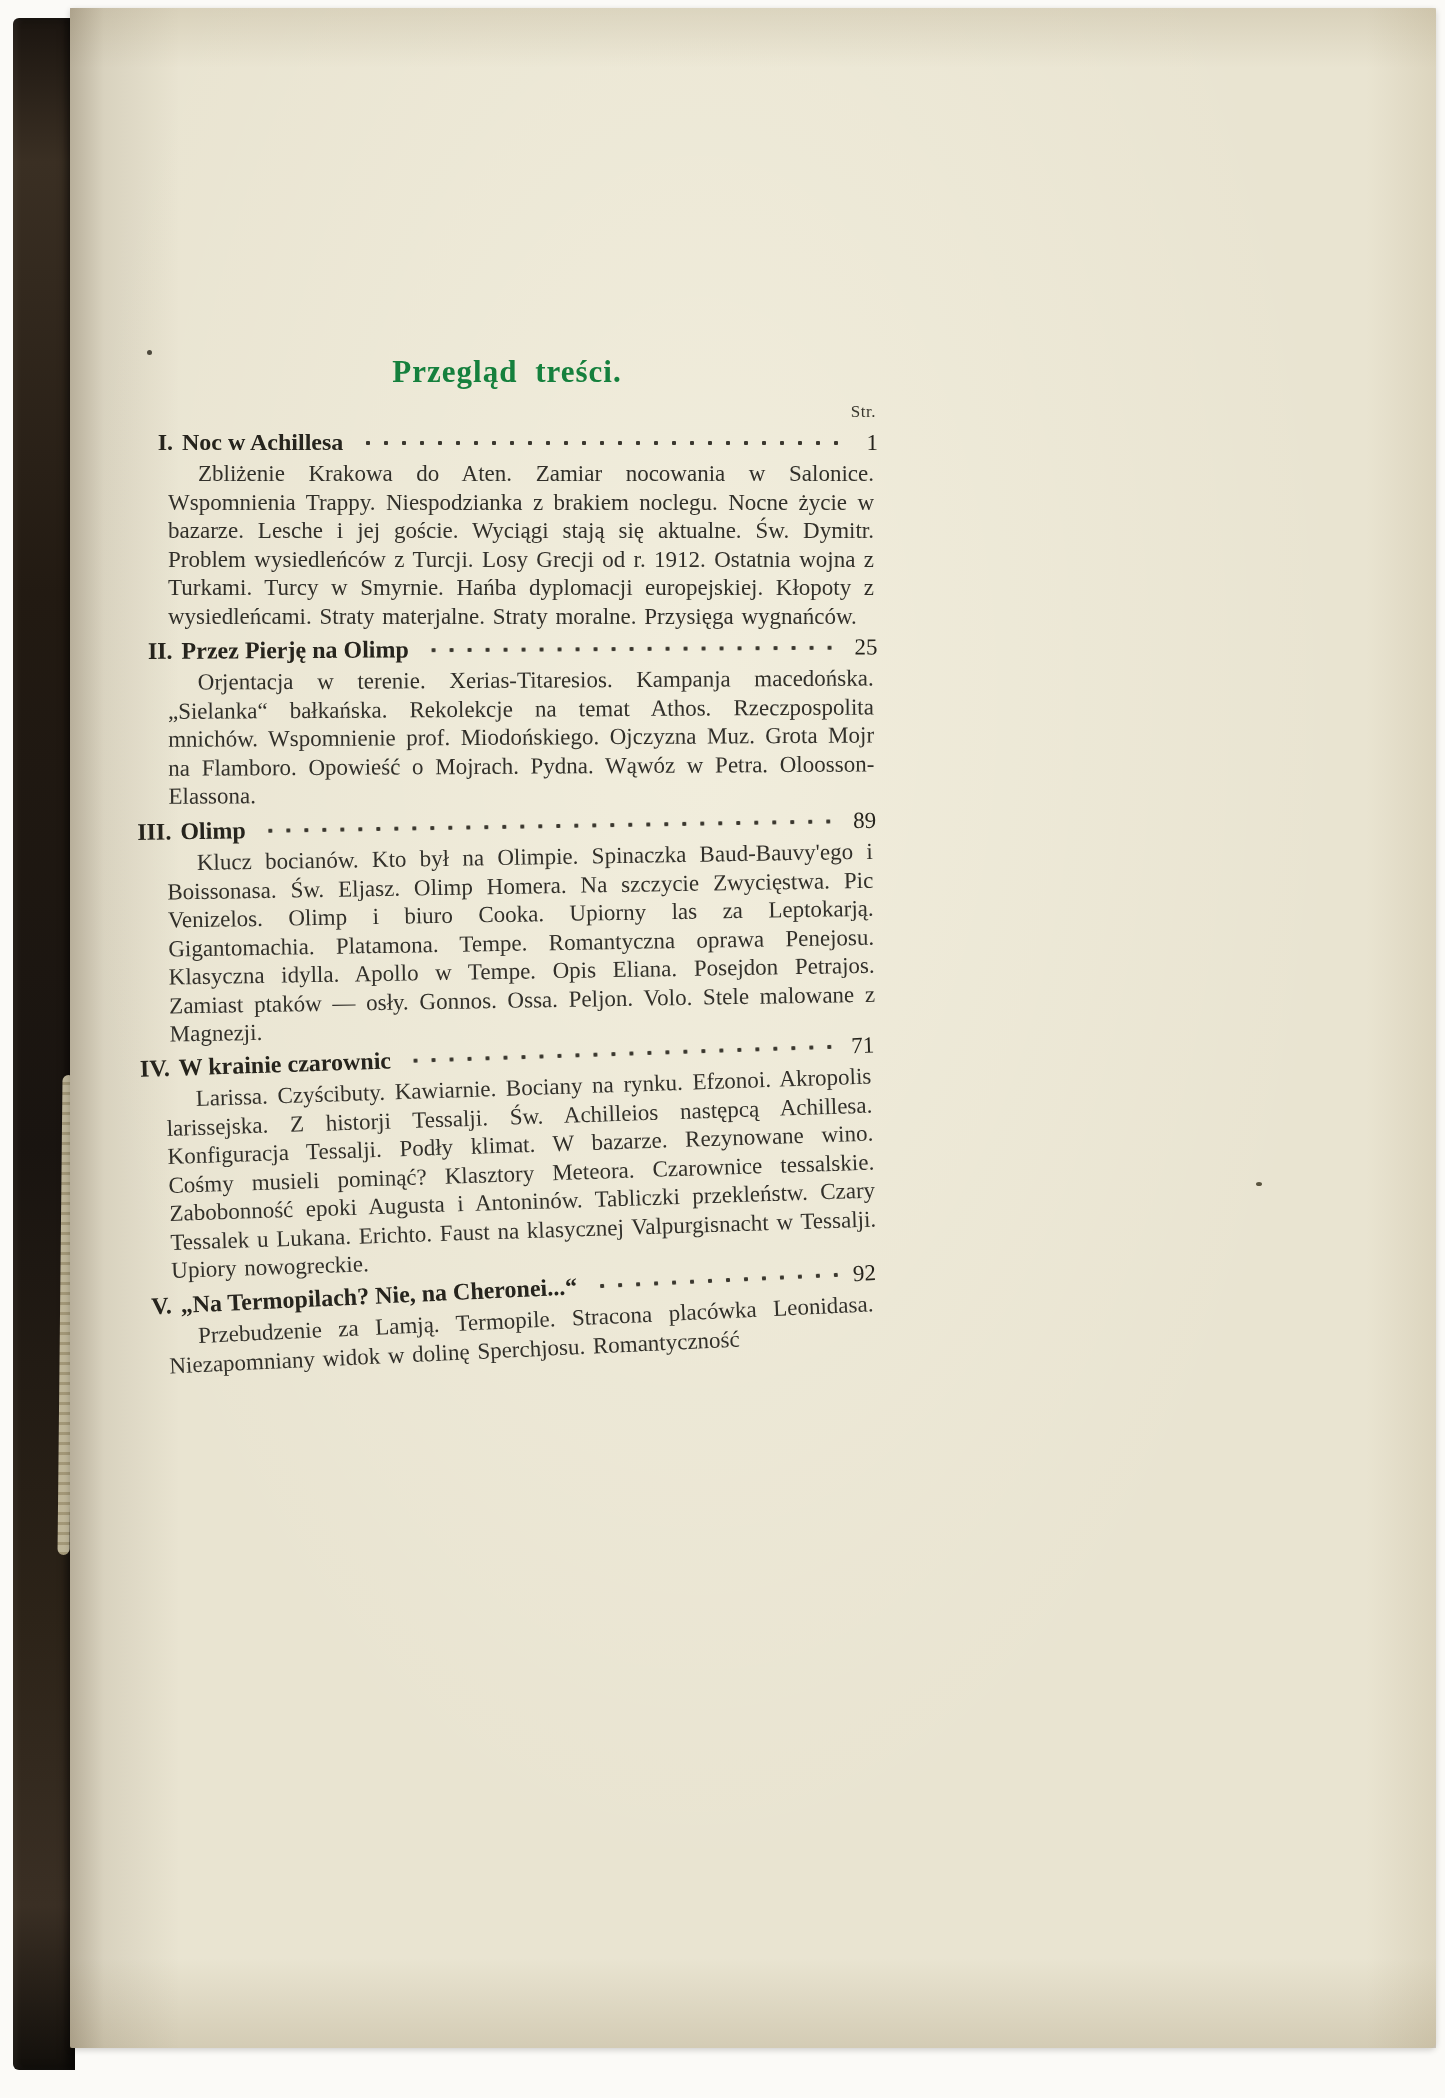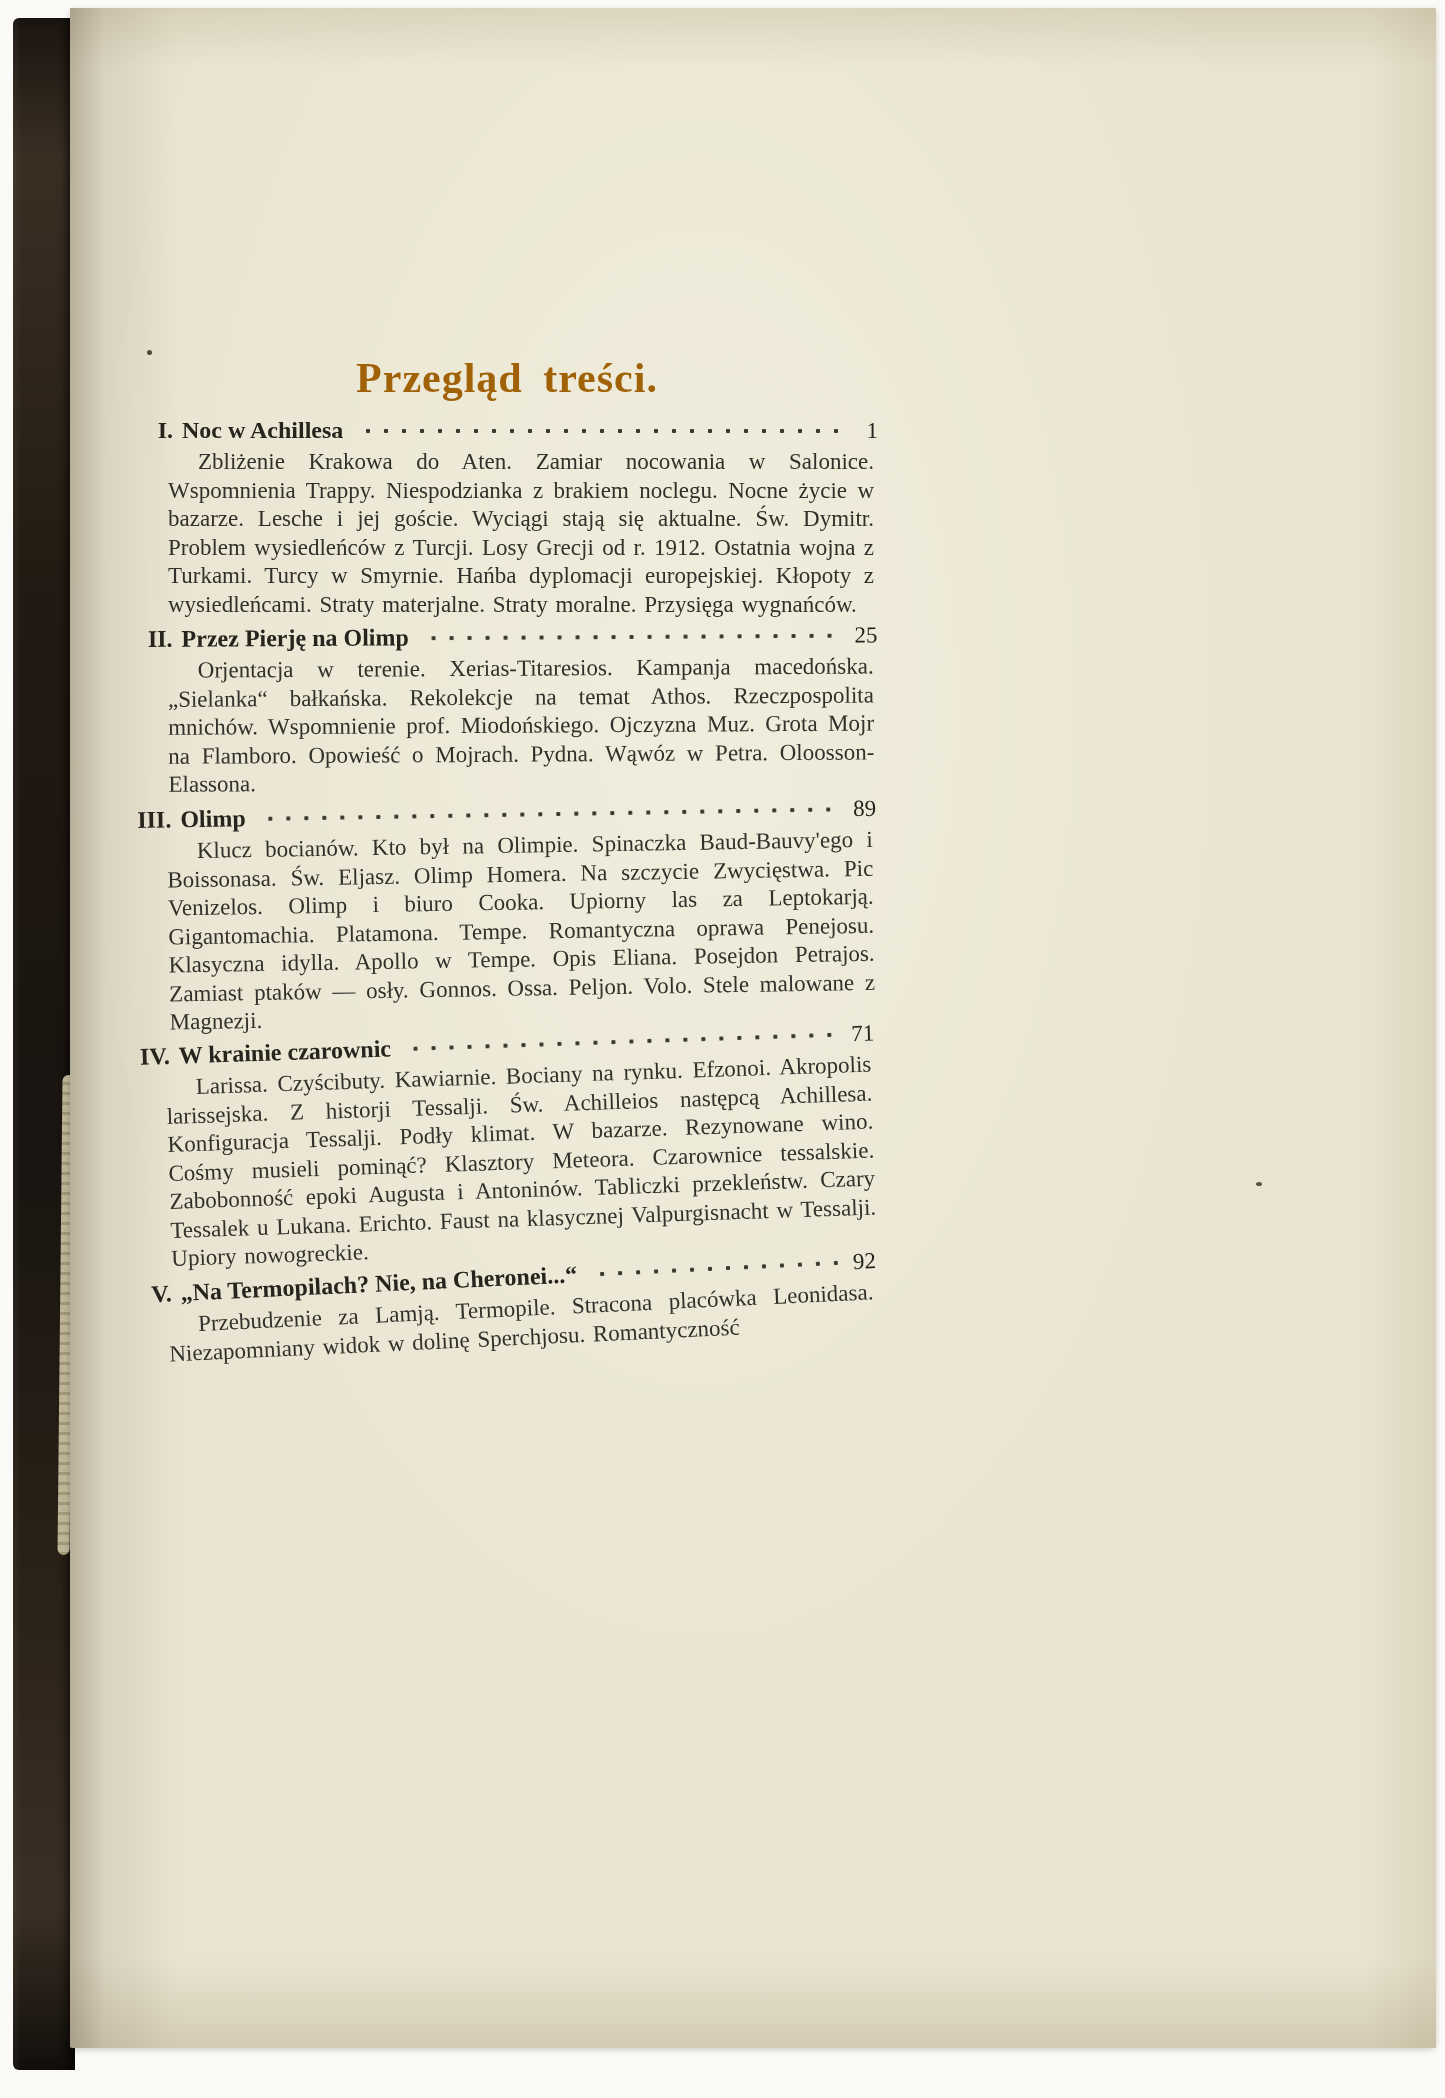--- a/index.html
+++ b/index.html
@@ -45,22 +45,22 @@
       linear-gradient(to top, rgba(125,105,65,.20), rgba(0,0,0,0) 90px),
       radial-gradient(ellipse at 46% 34%, rgba(255,253,240,.38), rgba(0,0,0,0) 62%);
   }
 
   .content {
     position:absolute; left:66px; top:346px; width:742px;
     color:#32302a;
   }
 
   .page-title {
-    font-size:42px; font-weight:bold; text-align:center;
-    letter-spacing:1px; word-spacing:9px; color:#a16207;
+    font-size:31px; font-weight:bold; text-align:center;
+    letter-spacing:1px; word-spacing:9px; color:#15803d;
     margin-bottom:12px;
   }
 
   .str-header {
     text-align:right; font-size:17px; letter-spacing:.5px;
     color:#3a382f; margin:0 2px 4px 0;
   }
 
   .entry { margin-bottom:4px; }
   .tilt-1 { transform:rotate(-0.35deg); transform-origin:0 50%; }
@@ -94,20 +94,21 @@
 </head>
 <body>
 
 <div class="binding"></div>
 <div class="page-edges"></div>
 
 <div class="page">
   <div class="content">
 
     <h1 class="page-title">Przegląd treści.</h1>
+    <div class="str-header">Str.</div>
 
     <div class="entry">
       <div class="entry-head">
         <span class="numeral">I.</span>
         <span class="entry-title">Noc w Achillesa</span>
         <span class="dots"></span>
         <span class="entry-page">1</span>
       </div>
       <p class="entry-desc">Zbliżenie Krakowa do Aten. Zamiar nocowania w Salonice. Wspomnienia Trappy. Niespodzianka z brakiem noclegu. Nocne życie w bazarze. Lesche i jej goście. Wyciągi stają się aktualne. Św. Dymitr. Problem wysiedleńców z Turcji. Losy Grecji od r. 1912. Ostatnia wojna z Turkami. Turcy w Smyrnie. Hańba dyplomacji europejskiej. Kłopoty z wysiedleńcami. Straty materjalne. Straty moralne. Przysięga wygnańców.</p>
     </div>

